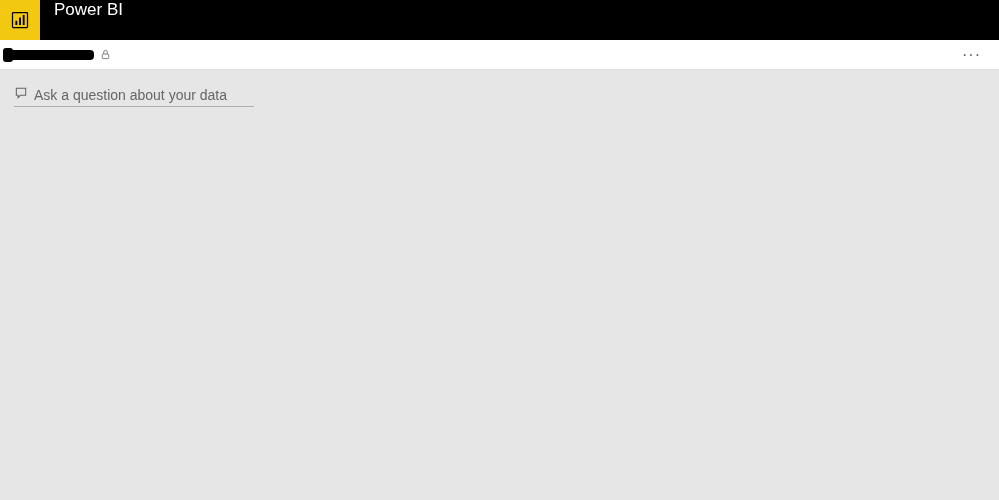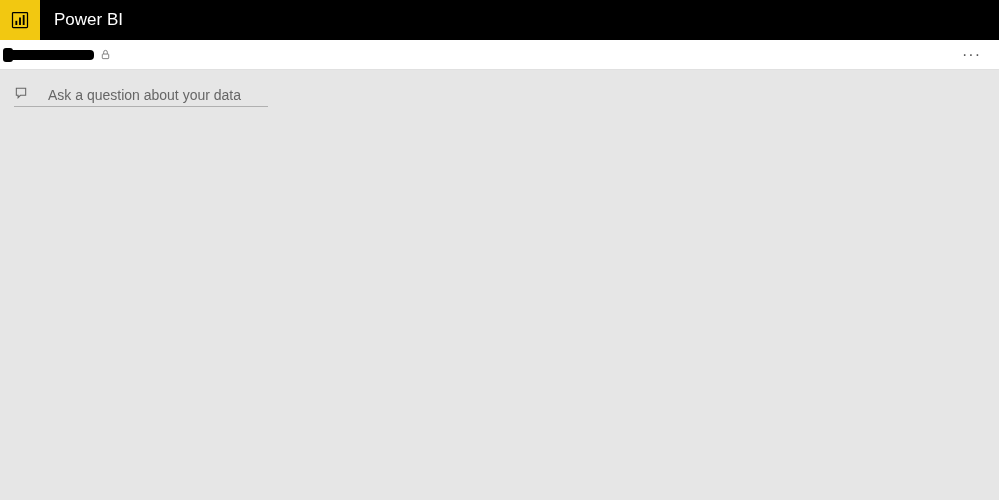--- a/index.html
+++ b/index.html
@@ -9,21 +9,20 @@
     }
     body {
       font-family: "Segoe UI", Tahoma, Geneva, sans-serif;
       width: 999px;
       height: 500px;
       background: #e6e6e6;
       overflow: hidden;
     }
     .top-header {
       display: flex;
-      align-items: center;
       height: 40px;
       background: #000000;
       color: #ffffff;
     }
     .logo-box {
       width: 40px;
       height: 40px;
       background: #f2c811;
       display: flex;
       align-items: center;
@@ -86,21 +85,21 @@
       line-height: 1;
     }
     .canvas {
       background: #e6e6e6;
       height: calc(100% - 70px);
       padding: 16px 14px;
     }
     .qna-container {
       display: flex;
       align-items: center;
-      gap: 20px;
+      gap: 6px;
       width: fit-content;
       border-bottom: 1px solid #b0b0b0;
       padding-bottom: 2px;
       cursor: text;
     }
     .chat-icon svg {
       width: 14px;
       height: 14px;
       stroke: #666;
       fill: none;

